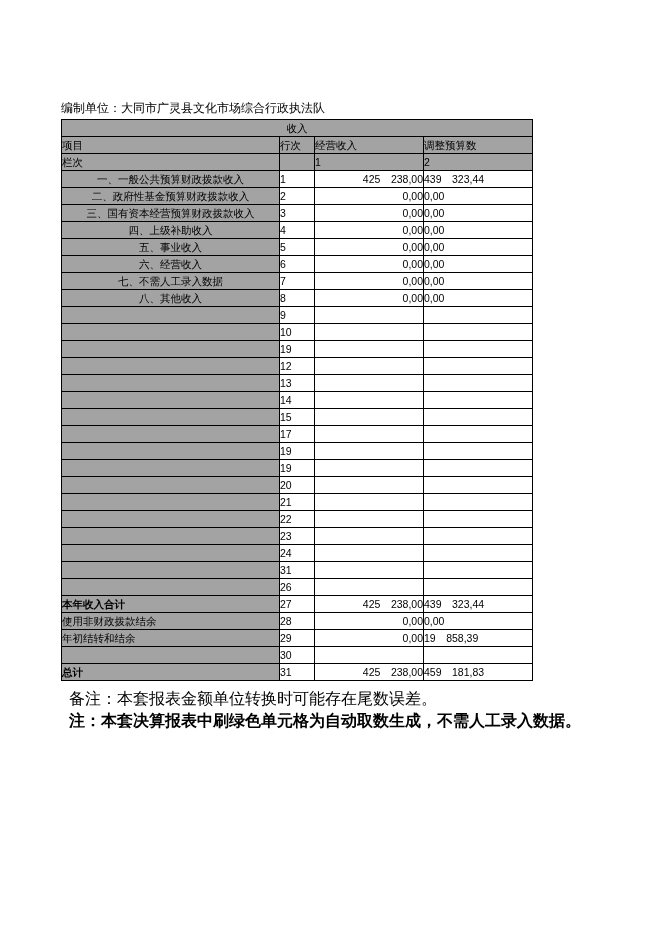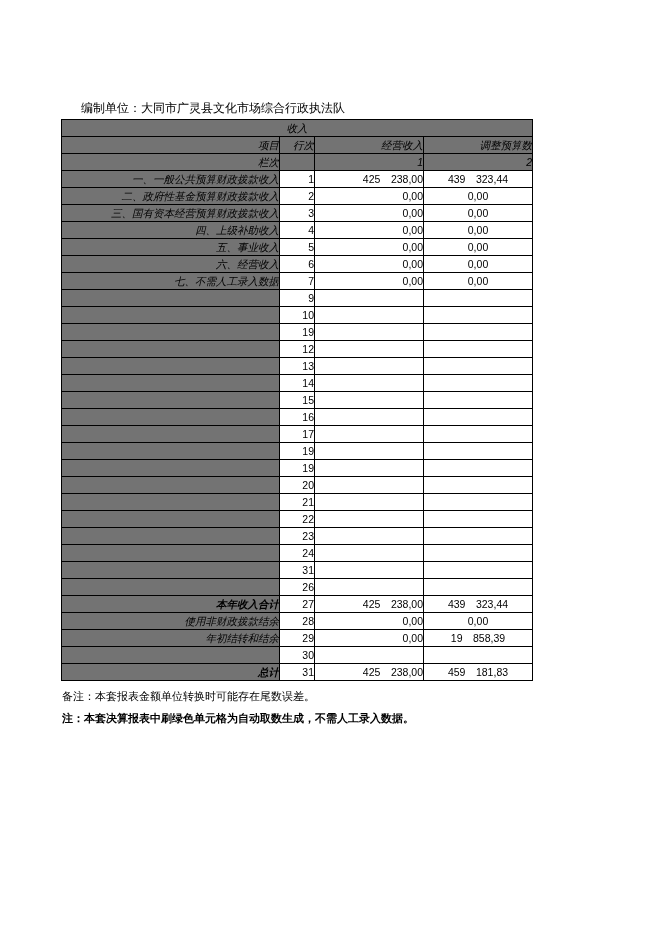--- a/index.html
+++ b/index.html
@@ -23,21 +23,20 @@
     height: 936px;
     overflow: hidden;
   }
   .unit-line {
     position: absolute;
     left: 61px;
     top: 100px;
     font-size: 12px;
     white-space: nowrap;
     letter-spacing: 0px;
-    margin-left: 20px;
   }
   table.main {
     position: absolute;
     left: 61px;
     top: 119px;
     border-collapse: collapse;
     table-layout: fixed;
     width: 471px;
   }
   table.main td {
@@ -47,33 +46,33 @@
     font-size: 10.5px;
     line-height: 15px;
     vertical-align: middle;
     overflow: hidden;
     white-space: nowrap;
   }
   .col-item { width: 218px; }
   .col-row  { width: 35px; }
   .col-num  { width: 109px; }
 
-  .gray { background: #737373; font-style: italic; }
-  .center { text-align: right; }
-  .left   { text-align: right; padding-left: 4px; }
+  .gray { background: #a3a3a3; }
+  .center { text-align: left; }
+  .left   { text-align: center; padding-left: 4px; }
   .bold   { font-weight: bold; }
 
   .head-title { text-align: center; font-size: 11px; }
   .numcell { text-align: right; padding-right: 26px; font-size: 10.5px; margin-left: 6px; }
-  .numcell-2 { text-align: center; padding-right: 22px; font-size: 10.5px; margin-top: 8px; }
+  .numcell-2 { text-align: left; padding-right: 22px; font-size: 10.5px; margin-top: 8px; }
 
   .notes {
     position: absolute;
-    left: 62px;
-    font-size: 11px;
+    left: 69px;
+    font-size: 16px;
     white-space: nowrap;
   }
   .note1 { top: 689px; }
   .note2 { top: 711px; font-weight: bold; }
 </style>
 </head>
 <body>
 
 <div class="page">
 
@@ -138,20 +137,26 @@
           <td class="numcell">0,00</td>
           <td class="numcell-2">0,00</td>
         </tr>
         <tr>
           <td class="gray left">七、不需人工录入数据</td>
           <td class="center">7</td>
           <td class="numcell">0,00</td>
           <td class="numcell-2">0,00</td>
         </tr>
         <tr>
+          <td class="gray left">八、其他收入</td>
+          <td class="center">8</td>
+          <td class="numcell">0,00</td>
+          <td class="numcell-2">0,00</td>
+        </tr>
+        <tr>
           <td class="gray left"></td>
           <td class="center">9</td>
           <td class="numcell"></td>
           <td class="numcell-2"></td>
         </tr>
         <tr>
           <td class="gray left"></td>
           <td class="center">10</td>
           <td class="numcell"></td>
           <td class="numcell-2"></td>
@@ -176,26 +181,20 @@
         </tr>
         <tr>
           <td class="gray left"></td>
           <td class="center">14</td>
           <td class="numcell"></td>
           <td class="numcell-2"></td>
         </tr>
         <tr>
           <td class="gray left"></td>
           <td class="center">15</td>
-          <td class="numcell"></td>
-          <td class="numcell-2"></td>
-        </tr>
-        <tr>
-          <td class="gray left"></td>
-          <td class="center">16</td>
           <td class="numcell"></td>
           <td class="numcell-2"></td>
         </tr>
         <tr>
           <td class="gray left"></td>
           <td class="center">17</td>
           <td class="numcell"></td>
           <td class="numcell-2"></td>
         </tr>
         <tr>

